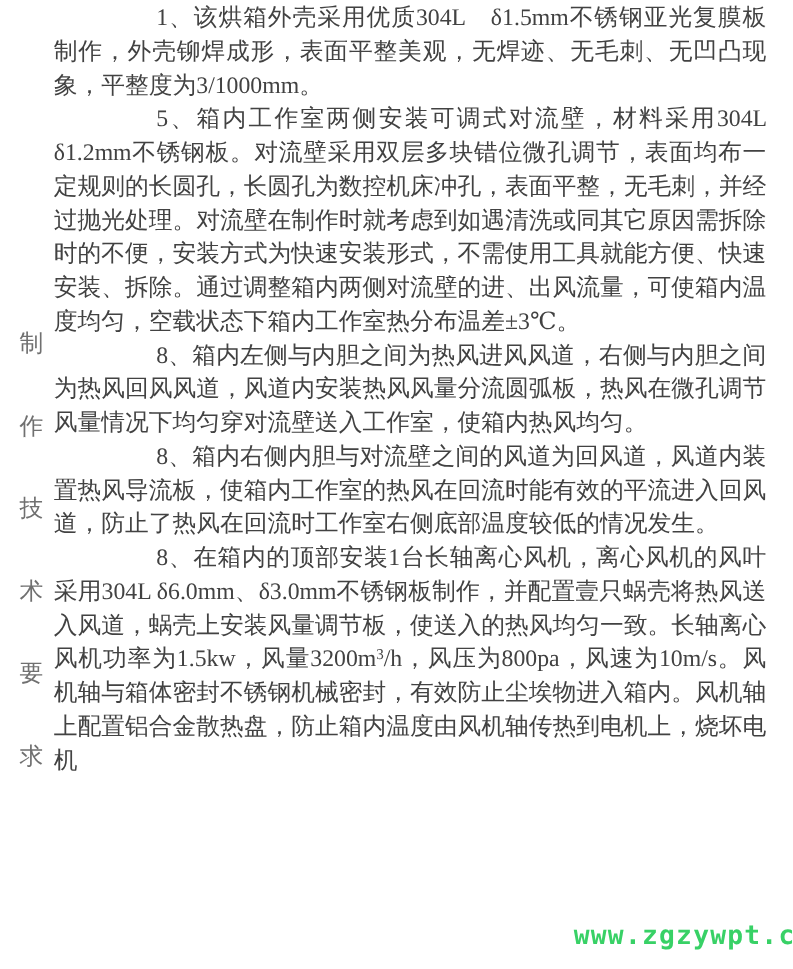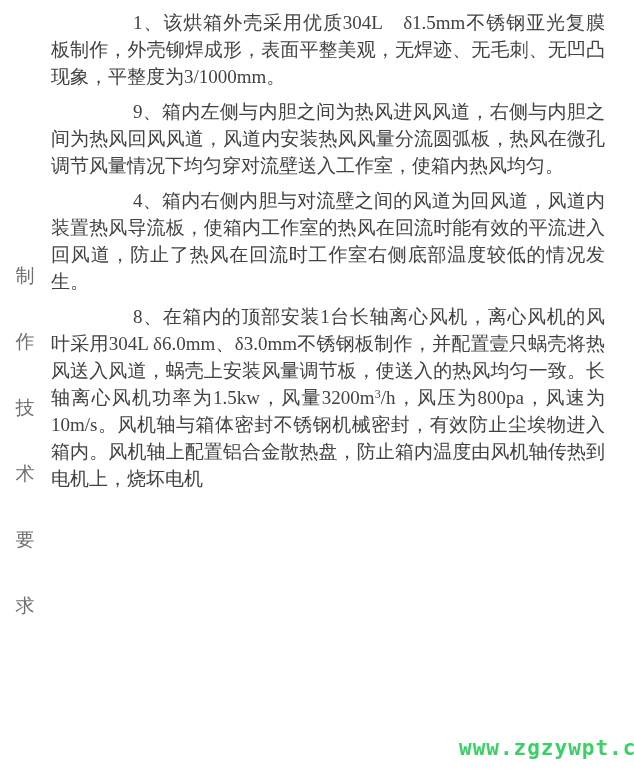--- a/index.html
+++ b/index.html
@@ -20,21 +20,21 @@
     position: absolute;
     left: 43px;
     top: 1px;
     width: 570px;
     font-size: 19px;
     line-height: 27px;
     text-align: justify;
     letter-spacing: 0px;
   }
   .content p {
-    margin: 8px;
+    margin: 0;
     padding: 0;
     text-indent: 82px;
   }
   .content sup {
     font-size: 12px;
     line-height: 0;
     vertical-align: 6px;
   }
   .side-label {
     position: absolute;
@@ -75,20 +75,21 @@
     <span>制</span>
     <span>作</span>
     <span>技</span>
     <span>术</span>
     <span>要</span>
     <span>求</span>
   </div>
 
   <div class="content">
     <p>1、该烘箱外壳采用优质304L　δ1.5mm不锈钢亚光复膜板制作，外壳铆焊成形，表面平整美观，无焊迹、无毛刺、无凹凸现象，平整度为3/1000mm。</p>
-    <p>9、箱内左侧与内胆之间为热风进风风道，右侧与内胆之间为热风回风风道，风道内安装热风风量分流圆弧板，热风在微孔调节风量情况下均匀穿对流壁送入工作室，使箱内热风均匀。</p>
-    <p>4、箱内右侧内胆与对流壁之间的风道为回风道，风道内装置热风导流板，使箱内工作室的热风在回流时能有效的平流进入回风道，防止了热风在回流时工作室右侧底部温度较低的情况发生。</p>
+    <p>5、箱内工作室两侧安装可调式对流壁，材料采用304L　　δ1.2mm不锈钢板。对流壁采用双层多块错位微孔调节，表面均布一定规则的长圆孔，长圆孔为数控机床冲孔，表面平整，无毛刺，并经过抛光处理。对流壁在制作时就考虑到如遇清洗或同其它原因需拆除时的不便，安装方式为快速安装形式，不需使用工具就能方便、快速安装、拆除。通过调整箱内两侧对流壁的进、出风流量，可使箱内温度均匀，空载状态下箱内工作室热分布温差±3℃。</p>
+    <p>8、箱内左侧与内胆之间为热风进风风道，右侧与内胆之间为热风回风风道，风道内安装热风风量分流圆弧板，热风在微孔调节风量情况下均匀穿对流壁送入工作室，使箱内热风均匀。</p>
+    <p>8、箱内右侧内胆与对流壁之间的风道为回风道，风道内装置热风导流板，使箱内工作室的热风在回流时能有效的平流进入回风道，防止了热风在回流时工作室右侧底部温度较低的情况发生。</p>
     <p><span>8、在箱内的顶部安装1台长轴离心风机，离心风机的风叶采用304L δ6.0mm、δ3.0mm不锈钢板制作，并配置壹只蜗壳将热风送入风道，蜗壳上安装风量调节板，使送入的热风均匀一致。长轴离心风机功率为1.5kw，风量3200m</span><sup>3</sup><span>/h，风压为800pa，风速为10m/s。风机轴与箱体密封不锈钢机械密封，有效防止尘埃物进入箱内。风机轴上配置铝合金散热盘，防止箱内温度由风机轴传热到电机上，烧坏电机</span></p>
   </div>
 
   <div class="watermark">www.zgzywpt.cn</div>
 
 </div>
 
 </body></html>

